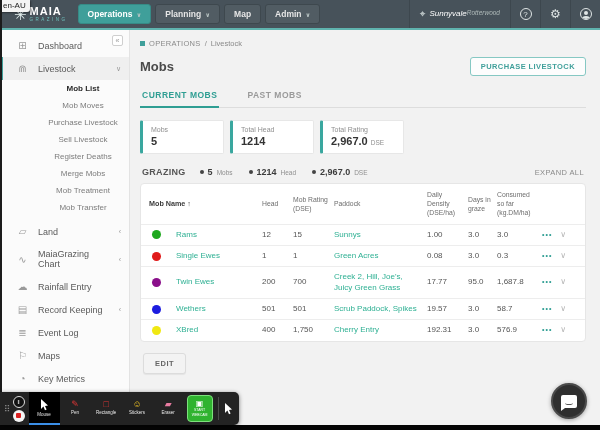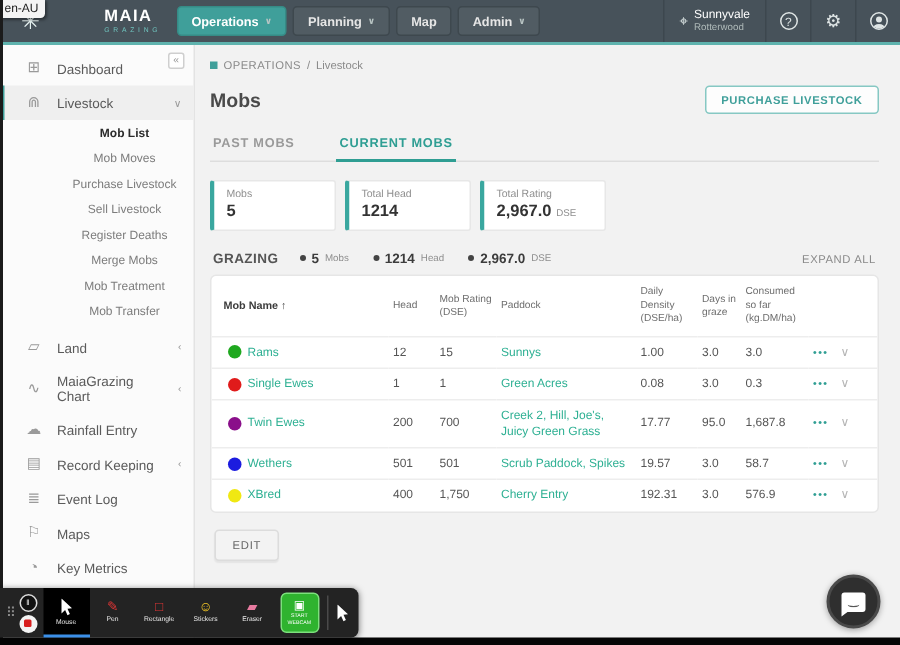--- a/index.html
+++ b/index.html
@@ -6,31 +6,31 @@
   html,body { width:600px; height:430px; overflow:hidden; }
   body { font-family:"Liberation Sans","DejaVu Sans",sans-serif; }
   .screen { position:relative; width:600px; height:430px; background:#f2f2f2; overflow:hidden; }
   .edge-strip { position:absolute; left:0; top:0; width:2px; height:430px; background:#1b1b1b; z-index:40; }
 
   
   .topbar { position:absolute; top:0; left:0; width:600px; height:30px; background:#47525a; border-bottom:2px solid #5fb3ae; display:flex; align-items:center; z-index:30; }
   .locale-badge { position:absolute; top:0; left:0; background:#f4f4f4; color:#222; font-size:8px; padding:1px 4px 2px 3px; border-radius:0 0 3px 0; box-shadow:1px 1px 2px rgba(0,0,0,.4); z-index:50; }
   .brand { display:flex; align-items:center; gap:3px; padding:0 10px 0 14px; }
   .brand-star { color:#e8f4f3; font-size:15px; line-height:1; position:relative; }
-  .brand-txt { display:flex; flex-direction:column; line-height:1;margin-left:40px; }
+  .brand-txt { display:flex; flex-direction:column; line-height:1; }
   .brand-name { color:#fff; font-weight:bold; font-size:11px; letter-spacing:1px; }
   .brand-sub { color:#6fc2bd; font-size:4.5px; letter-spacing:2.5px; margin-top:1px; }
   .nav-menus { display:flex; gap:4px; }
   .nav-btn { height:20px; display:flex; align-items:center; gap:4px; padding:0 9px; background:#515c63; border:1px solid #3e484e; border-radius:3px; color:#e6e6e6; font-size:8.5px; font-weight:bold; cursor:pointer; }
   .nav-btn .chev { font-size:6px; color:#b8c4c3; }
   .nav-btn.active { background:#3f9f9a; border-color:#368b86; color:#fff; }
   .topbar-right { margin-left:auto; display:flex; align-items:center; height:100%; }
   .farm-cell { display:flex; align-items:center; gap:4px; color:#fff; padding:0 10px; height:100%; border-left:1px solid #3d474e; }
   .pin-icon { color:#dfe8e7; font-size:10px; }
-  .farm-names { display:flex; flex-direction:column; line-height:1.2; text-align:left; }
+  .farm-names { display:flex; flex-direction:row; line-height:1.2; text-align:left;font-style:italic; }
   .farm-name { font-size:8px; color:#fff; }
   .farm-sub { font-size:6.5px; color:#aeb9b8; }
   .top-icon-cell { width:30px; height:100%; display:flex; align-items:center; justify-content:center; border-left:1px solid #3d474e; color:#dfe5e5; cursor:pointer; }
   .help-circle { width:12px; height:12px; border:1px solid #dfe5e5; border-radius:50%; font-size:8px; display:flex; align-items:center; justify-content:center; }
   .gear { font-size:12px; }
   .person { width:12px; height:12px; border:1px solid #dfe5e5; border-radius:50%; position:relative; overflow:hidden; }
   .person::before { content:""; position:absolute; left:3.5px; top:2px; width:4px; height:4px; border-radius:50%; background:#dfe5e5; }
   .person::after { content:""; position:absolute; left:1.5px; top:7px; width:8px; height:6px; border-radius:50% 50% 0 0; background:#dfe5e5; }
 
   
@@ -70,28 +70,28 @@
   .gsum .dot { width:4px; height:4px; border-radius:50%; background:#444; }
   .gsum .v { font-size:9px; font-weight:bold; color:#3c3c3c; }
   .gsum .u { font-size:6.5px; color:#8f8f8f; }
   .expand-all { margin-left:auto; font-size:7.5px; color:#8a8a8a; letter-spacing:.4px; cursor:pointer; }
 
   .table-card { margin-top:6px; background:#fff; border:1px solid #e6e6e6; border-radius:4px; overflow:hidden; }
   table { border-collapse:collapse; width:100%; table-layout:fixed; }
   th { font-size:6.8px; color:#6e6e6e; font-weight:normal; text-align:left; padding:6px 3px; vertical-align:middle; line-height:1.35; }
   th.sorted { color:#3c3c3c; font-weight:bold; font-size:7.2px; }
   td { font-size:8px; color:#555; padding:5px 3px; border-top:1px solid #ededed; vertical-align:middle; line-height:1.3; }
-  .mob-cell { display:flex; align-items:center; gap:4px; padding-left:8px; }
+  .mob-cell { display:flex; align-items:center; gap:15px; padding-left:8px; }
   .mob-dot { width:9px; height:9px; border-radius:50%; flex:none; }
   .mob-link, .paddock-link { color:#2eb093; cursor:pointer; }
   .row-menu { color:#2f9e93; font-size:7px; letter-spacing:1px; font-weight:bold; cursor:pointer; }
   .row-chev { color:#b5b5b5; font-size:8px; cursor:pointer; padding-left:8px; }
   .actions-cell { white-space:nowrap; }
 
-  .edit-btn { margin-top:11px; margin-left:3px; background:#f3f3f3; border:1px solid #dcdcdc; border-radius:3px; color:#666; font-size:7.5px; font-weight:normal; letter-spacing:.5px; padding:5px 11px; cursor:pointer; box-shadow:0 1px 1px rgba(0,0,0,.06); }
+  .edit-btn { margin-top:11px; margin-left:3px; background:#f3f3f3; border:1px solid #dcdcdc; border-radius:3px; color:#666; font-size:7.5px; font-weight:bold; letter-spacing:.5px; padding:5px 11px; cursor:pointer; box-shadow:0 1px 1px rgba(0,0,0,.06); }
 
   
   .bottom-strip { position:absolute; left:0; bottom:0; width:600px; height:5px; background:#050505; z-index:45; }
   .anno { position:absolute; left:0; bottom:5px; height:33px; background:#232323; display:flex; align-items:stretch; padding:0 2px 0 4px; border-radius:0 5px 5px 0; z-index:46; box-shadow:0 1px 4px rgba(0,0,0,.5); }
   .drag-dots { align-self:center; color:#8a8a8a; font-size:9px; margin-right:2px; cursor:grab; }
   .rec-col { display:flex; flex-direction:column; justify-content:center; gap:2px; margin-right:4px; }
   .pause-circ { width:12px; height:12px; border-radius:50%; background:#111; border:1px solid #ddd; color:#fff; font-size:5px; display:flex; align-items:center; justify-content:center; cursor:pointer; }
   .stop-circ { width:12px; height:12px; border-radius:50%; background:#f4f4f4; display:flex; align-items:center; justify-content:center; cursor:pointer; }
   .stop-sq { width:5px; height:5px; background:#d81f1f; border-radius:1px; }
   .tool { width:31px; display:flex; flex-direction:column; align-items:center; justify-content:center; gap:1px; cursor:pointer; border-bottom:2px solid transparent; }
@@ -236,22 +236,22 @@
       <span>/</span>
       <span class="bc-page">Livestock</span>
     </div>
 
     <div class="page-head">
       <div class="page-title">Mobs</div>
       <button class="purchase-btn">PURCHASE LIVESTOCK</button>
     </div>
 
     <div class="tabs">
+      <div class="tab active">CURRENT MOBS</div>
       <div class="tab">PAST MOBS</div>
-      <div class="tab active">CURRENT MOBS</div>
     </div>
 
     <div class="stats-row">
       <div class="stat-card">
         <div class="stat-label">Mobs</div>
         <div class="stat-value">5</div>
       </div>
       <div class="stat-card">
         <div class="stat-label">Total Head</div>
         <div class="stat-value">1214</div>

